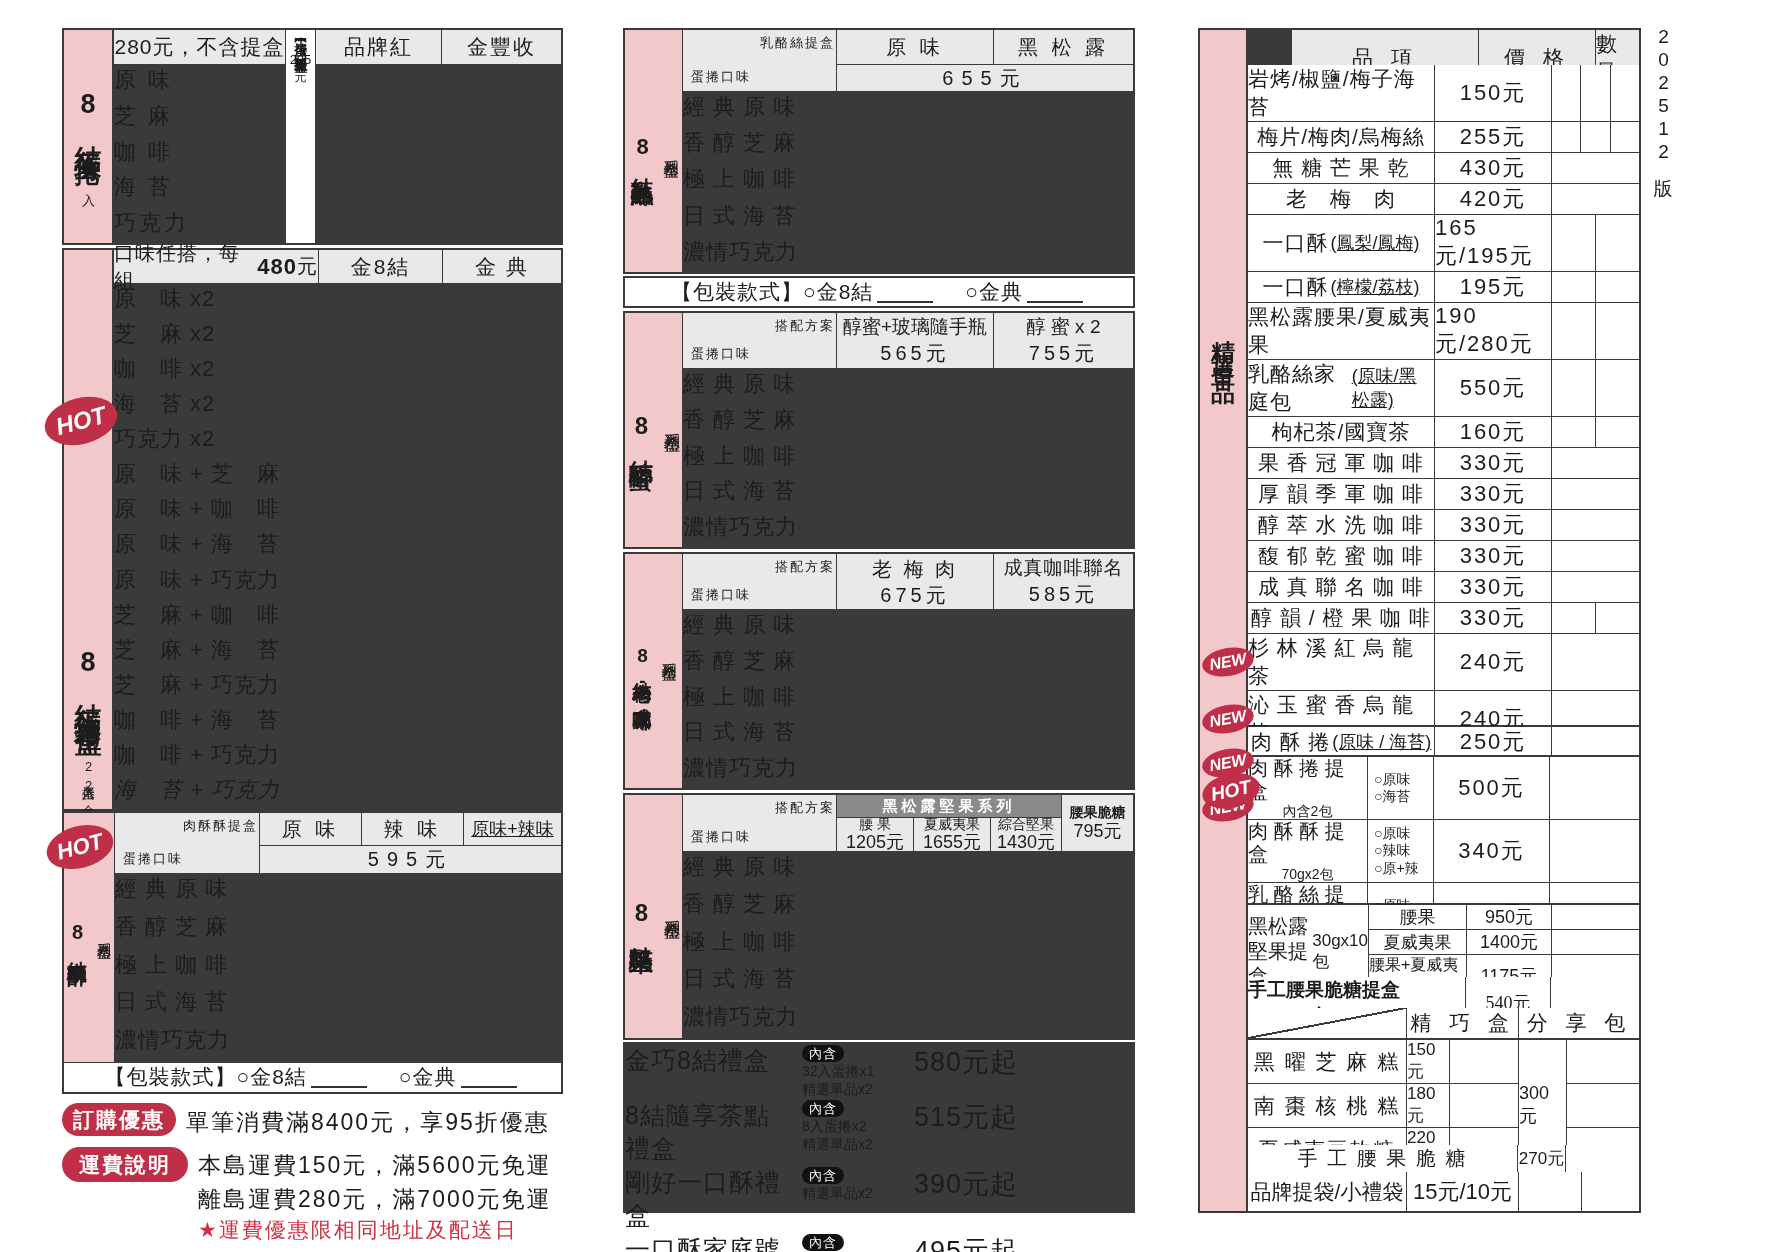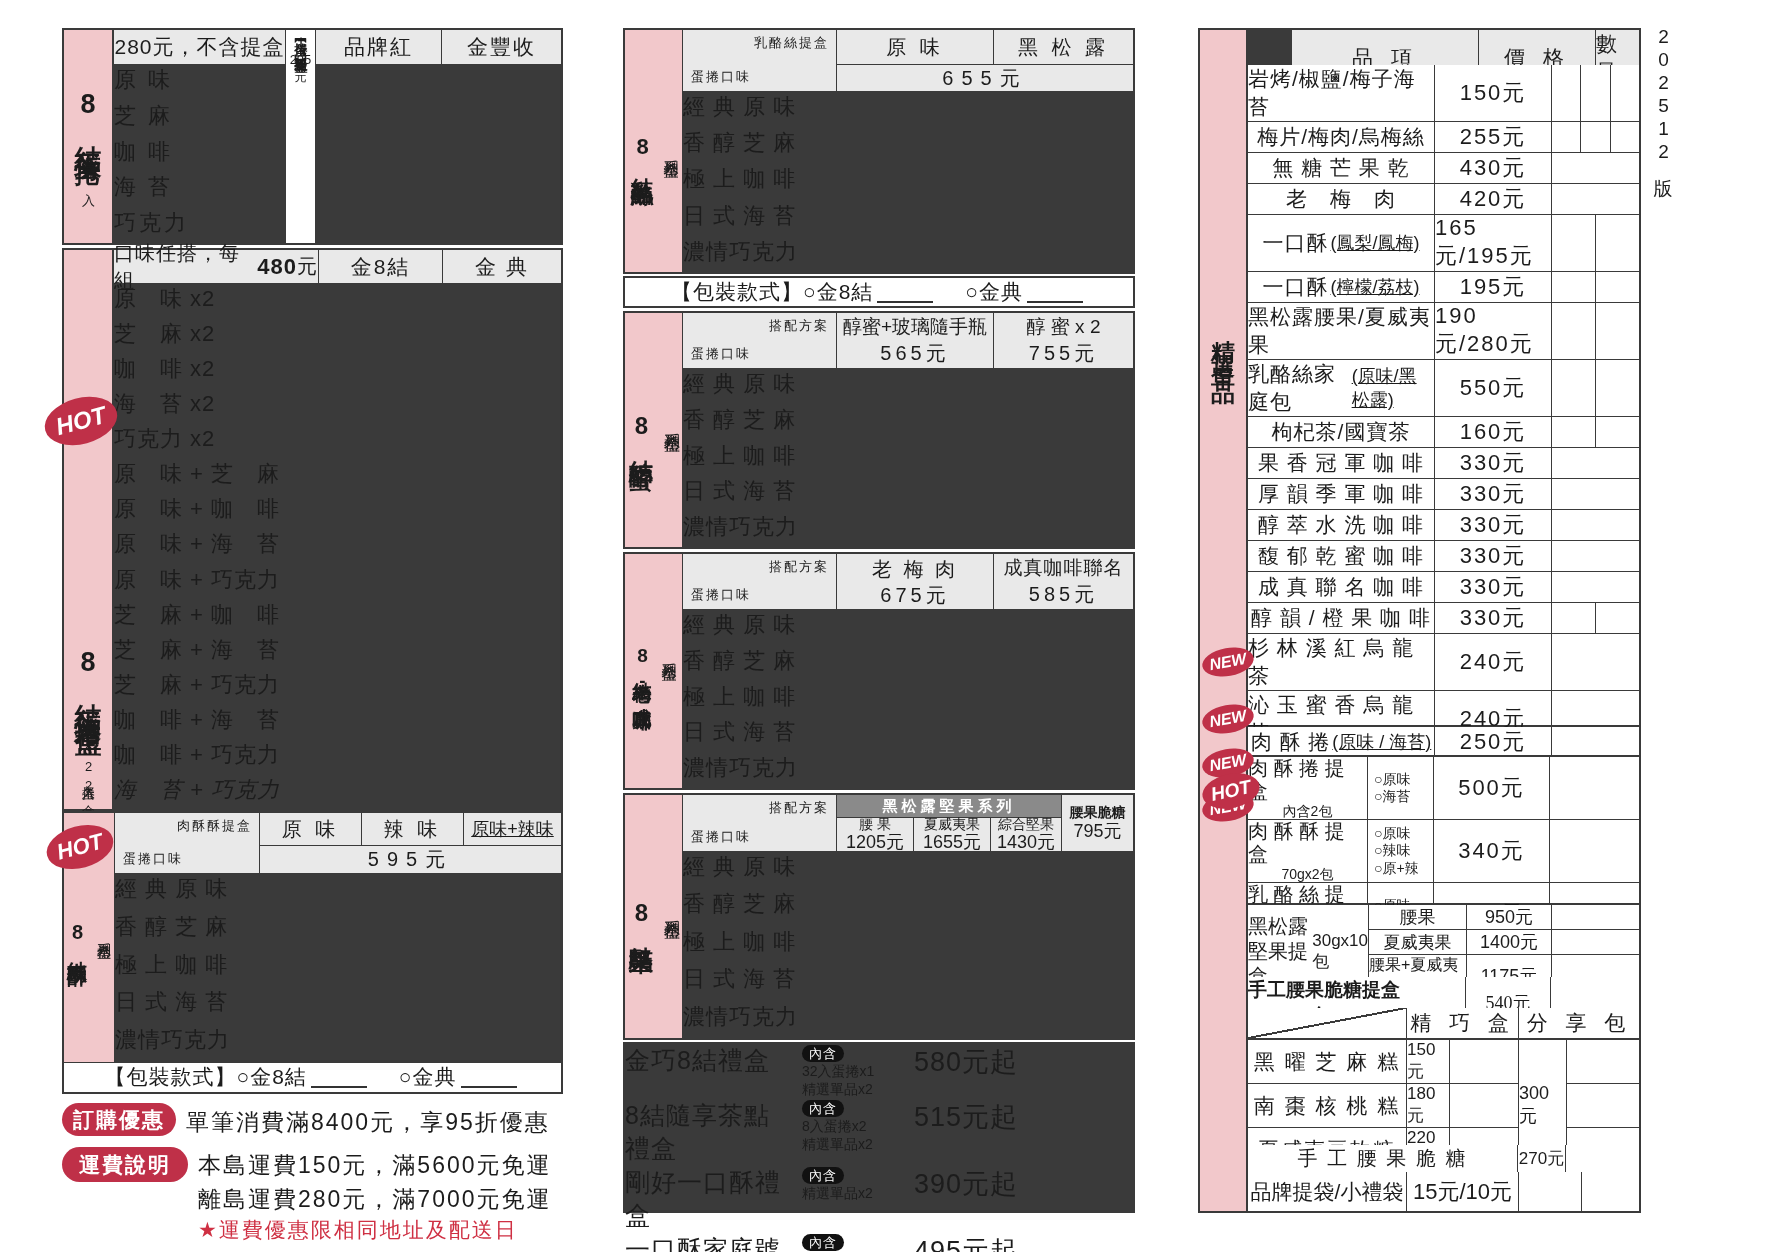--- a/index.html
+++ b/index.html
@@ -19,21 +19,21 @@
   .sm{font-size:13px;letter-spacing:0;}
   
   .sidebar{position:absolute;background:#f2c8cb;border:2px solid #3a3a3a;border-right:none;box-sizing:border-box;display:flex;align-items:center;justify-content:center;}
   .vt{writing-mode:vertical-rl;text-orientation:upright;letter-spacing:4px;}
   .side-big{font-size:27px;font-weight:bold;letter-spacing:6px;}
   .side-small{font-size:13px;font-weight:normal;letter-spacing:1px;}
   .side-mid{font-size:17px;font-weight:bold;letter-spacing:2px;}
   .sidecol{display:flex;flex-direction:row;align-items:flex-start;justify-content:center;gap:4px;}
   
   .diag{position:relative;background-image:linear-gradient(to bottom right,transparent calc(50% - 1px),#3a3a3a calc(50% - 1px),#3a3a3a calc(50% + 1px),transparent calc(50% + 1px));}
-  .diag .dtr{position:absolute;top:4px;right:7px;font-size:13px;letter-spacing:2px;}
+  .diag .dtr{position:absolute;top:4px;right:1px;font-size:13px;letter-spacing:2px;}
   .diag .dbl{position:absolute;bottom:5px;left:8px;font-size:13px;letter-spacing:2px;}
   
   .oval{position:absolute;background:#bf3048;color:#fff;font-weight:bold;font-style:italic;
         display:flex;align-items:center;justify-content:center;border-radius:50%;z-index:30;}
   .pill{position:absolute;background:#bf3048;color:#fff;font-weight:bold;border-radius:18px;
         display:flex;align-items:center;justify-content:center;z-index:5;}
   .inhan{background:#111;color:#fff;font-size:13px;letter-spacing:1px;border-radius:9px;
         padding:1px 7px;margin-right:5px;white-space:nowrap;}
   .ul{display:inline-block;width:56px;border-bottom:2px solid #333;height:0.95em;margin:0 4px;}
   

